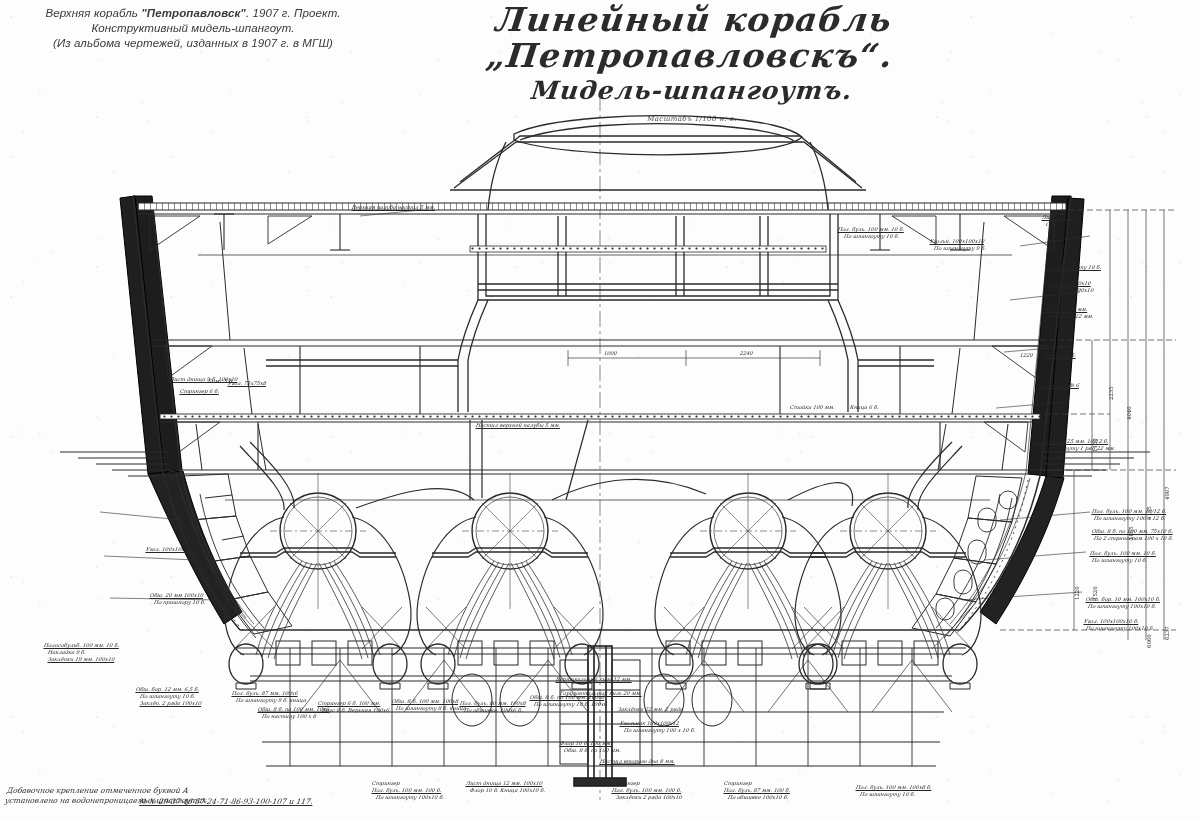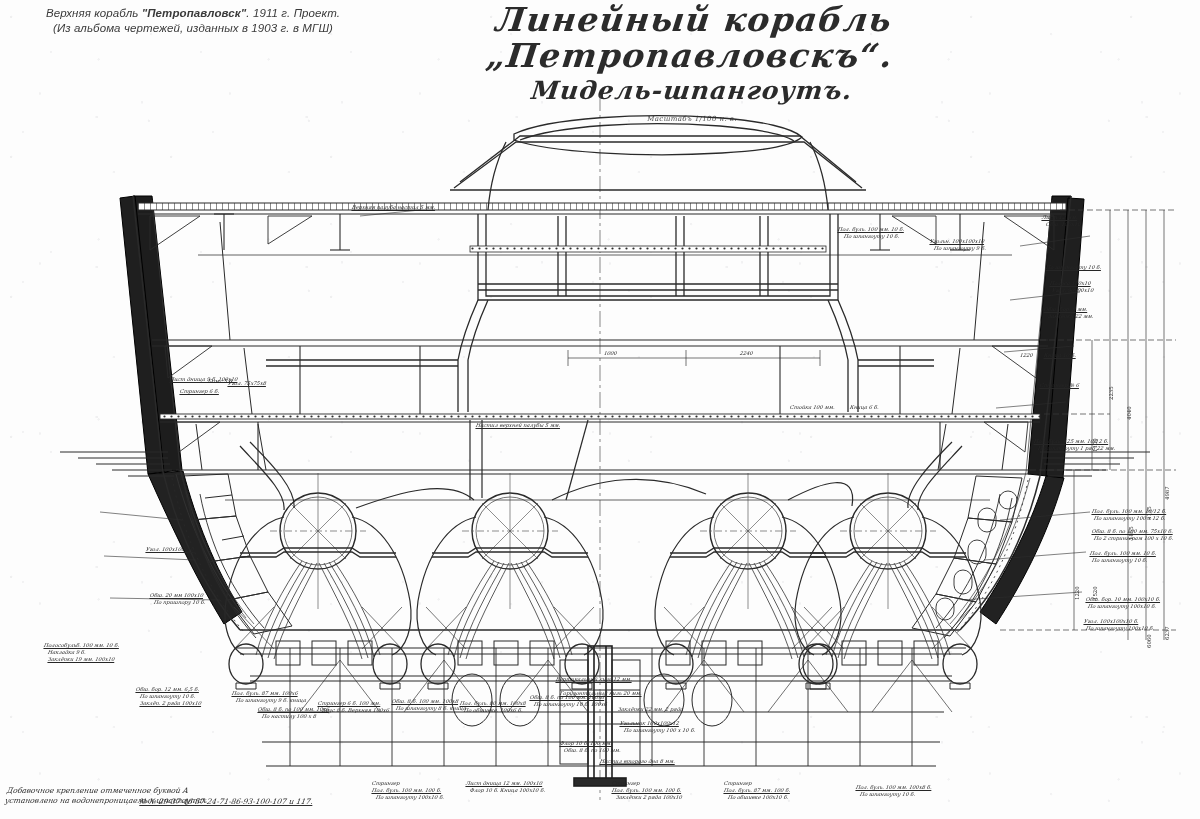--- a/index.html
+++ b/index.html
@@ -80,22 +80,23 @@
   }
 </style>
 </head>
 <body>
 
 <div id="sheet">
 
   <div id="paper-grain"></div>
 
   <div id="caption">
-    <div class="ln"><span>Верхняя корабль </span><span class="shipname">"Петропавловск"</span><span>. 1911 г. Проект.</span></div>
-    <div class="ln">(Из альбома чертежей, изданных в 1903 г. в МГШ)</div>
+    <div class="ln"><span>Верхняя корабль </span><span class="shipname">"Петропавловск"</span><span>. 1907 г. Проект.</span></div>
+    <div class="ln">Конструктивный мидель-шпангоут.</div>
+    <div class="ln">(Из альбома чертежей, изданных в 1907 г. в МГШ)</div>
   </div>
 
   <div id="title-block">
     <div id="title-main">Линейный корабль „Петропавловскъ“.</div>
     <div id="title-sub">Мидель-шпангоутъ.</div>
     <div id="title-scale">Масштабъ 1/100 н. в.</div>
   </div>
 
   <svg id="draw" viewBox="0 0 1200 819" xmlns="http://www.w3.org/2000/svg">
     <defs>

